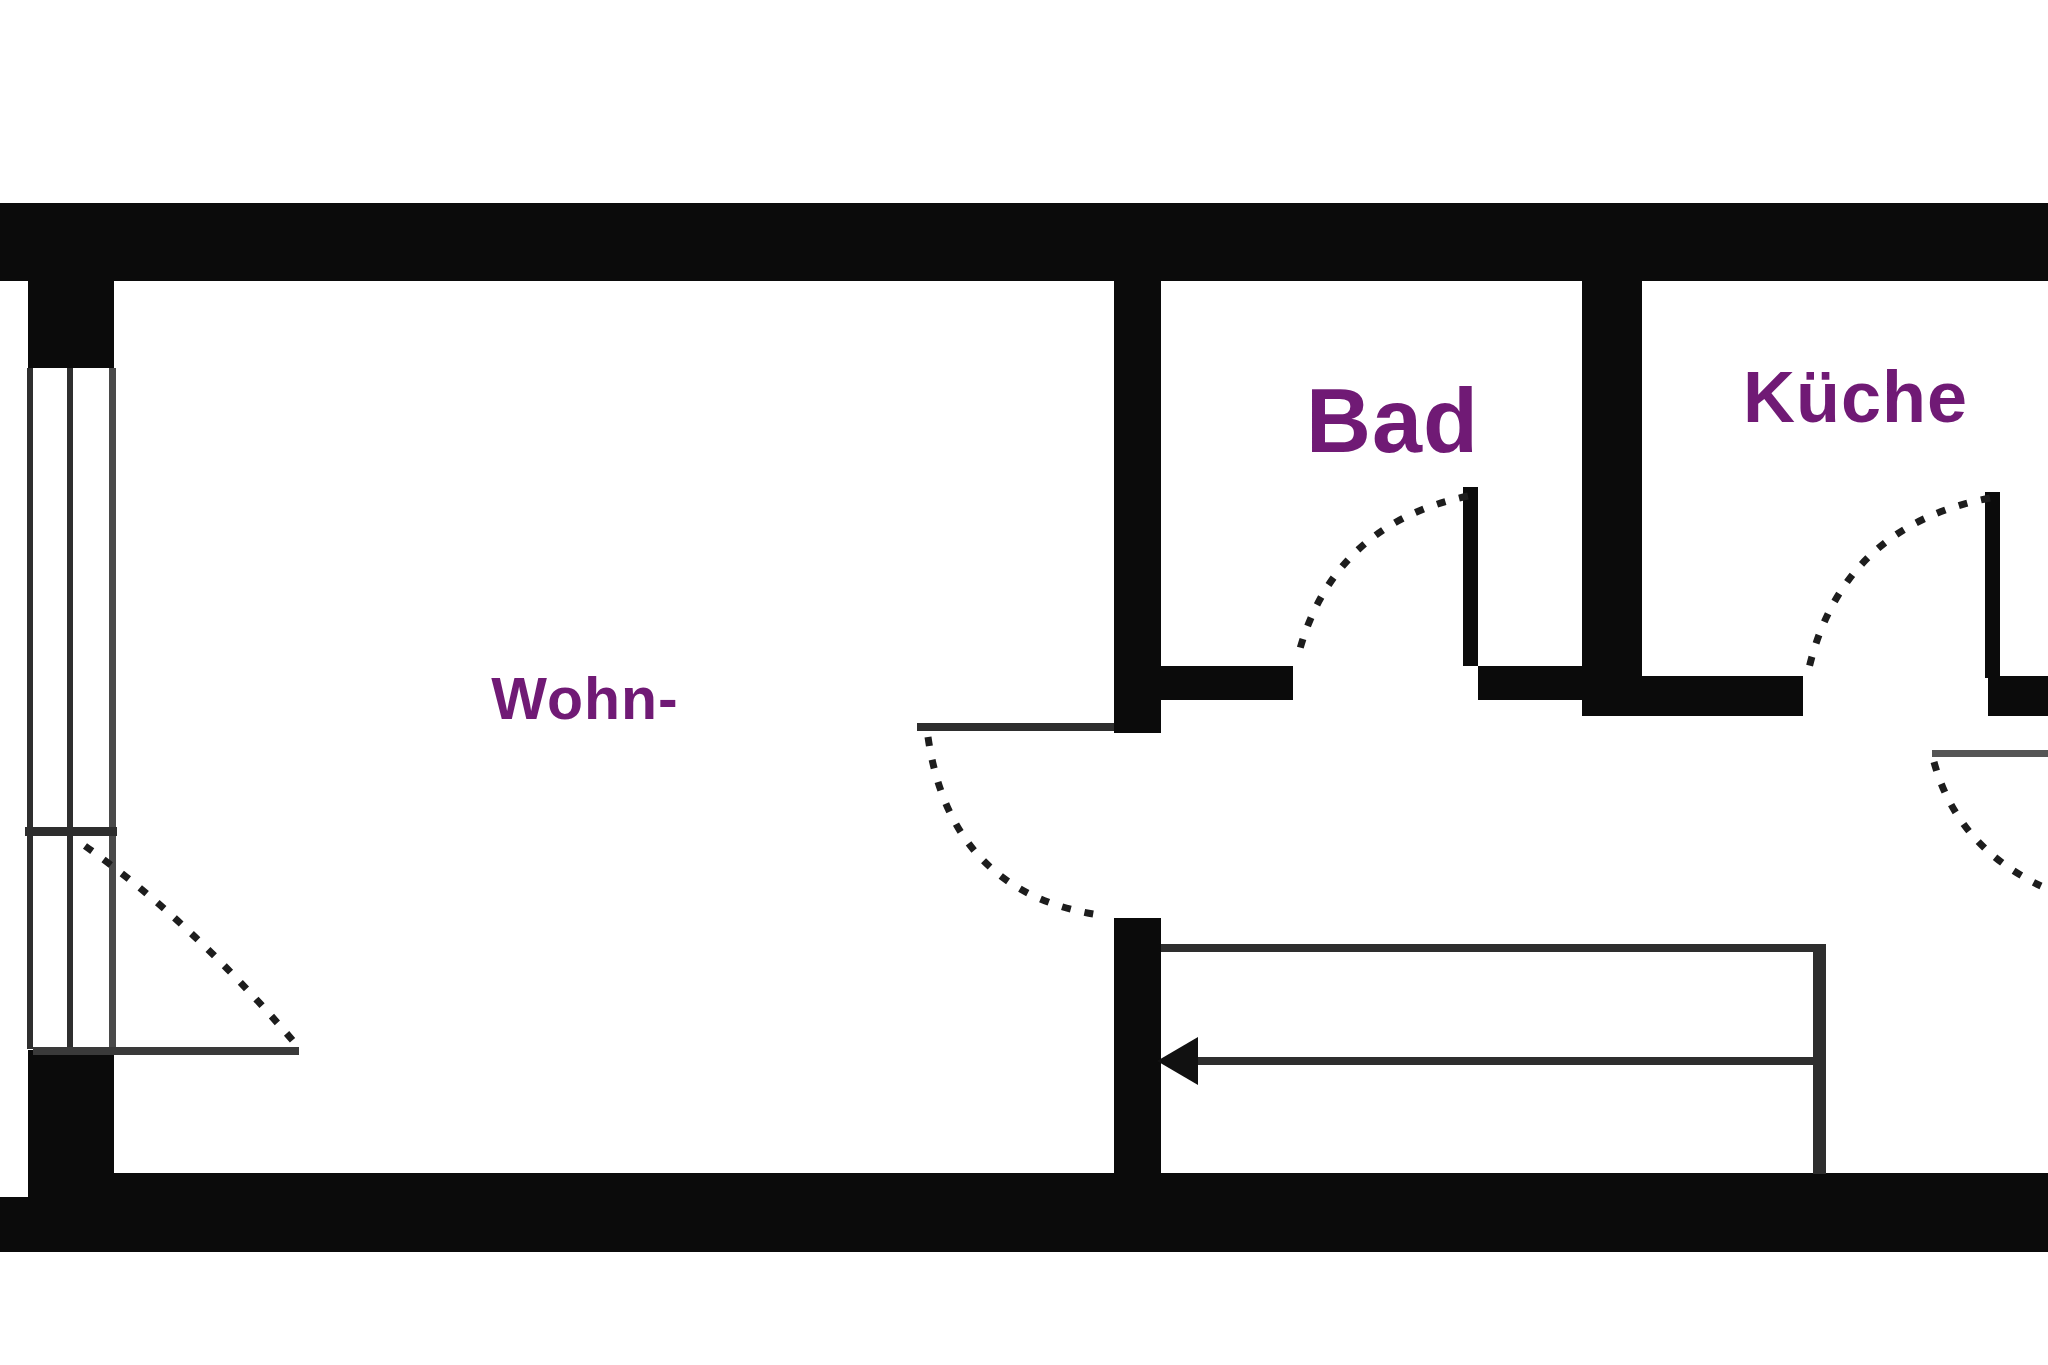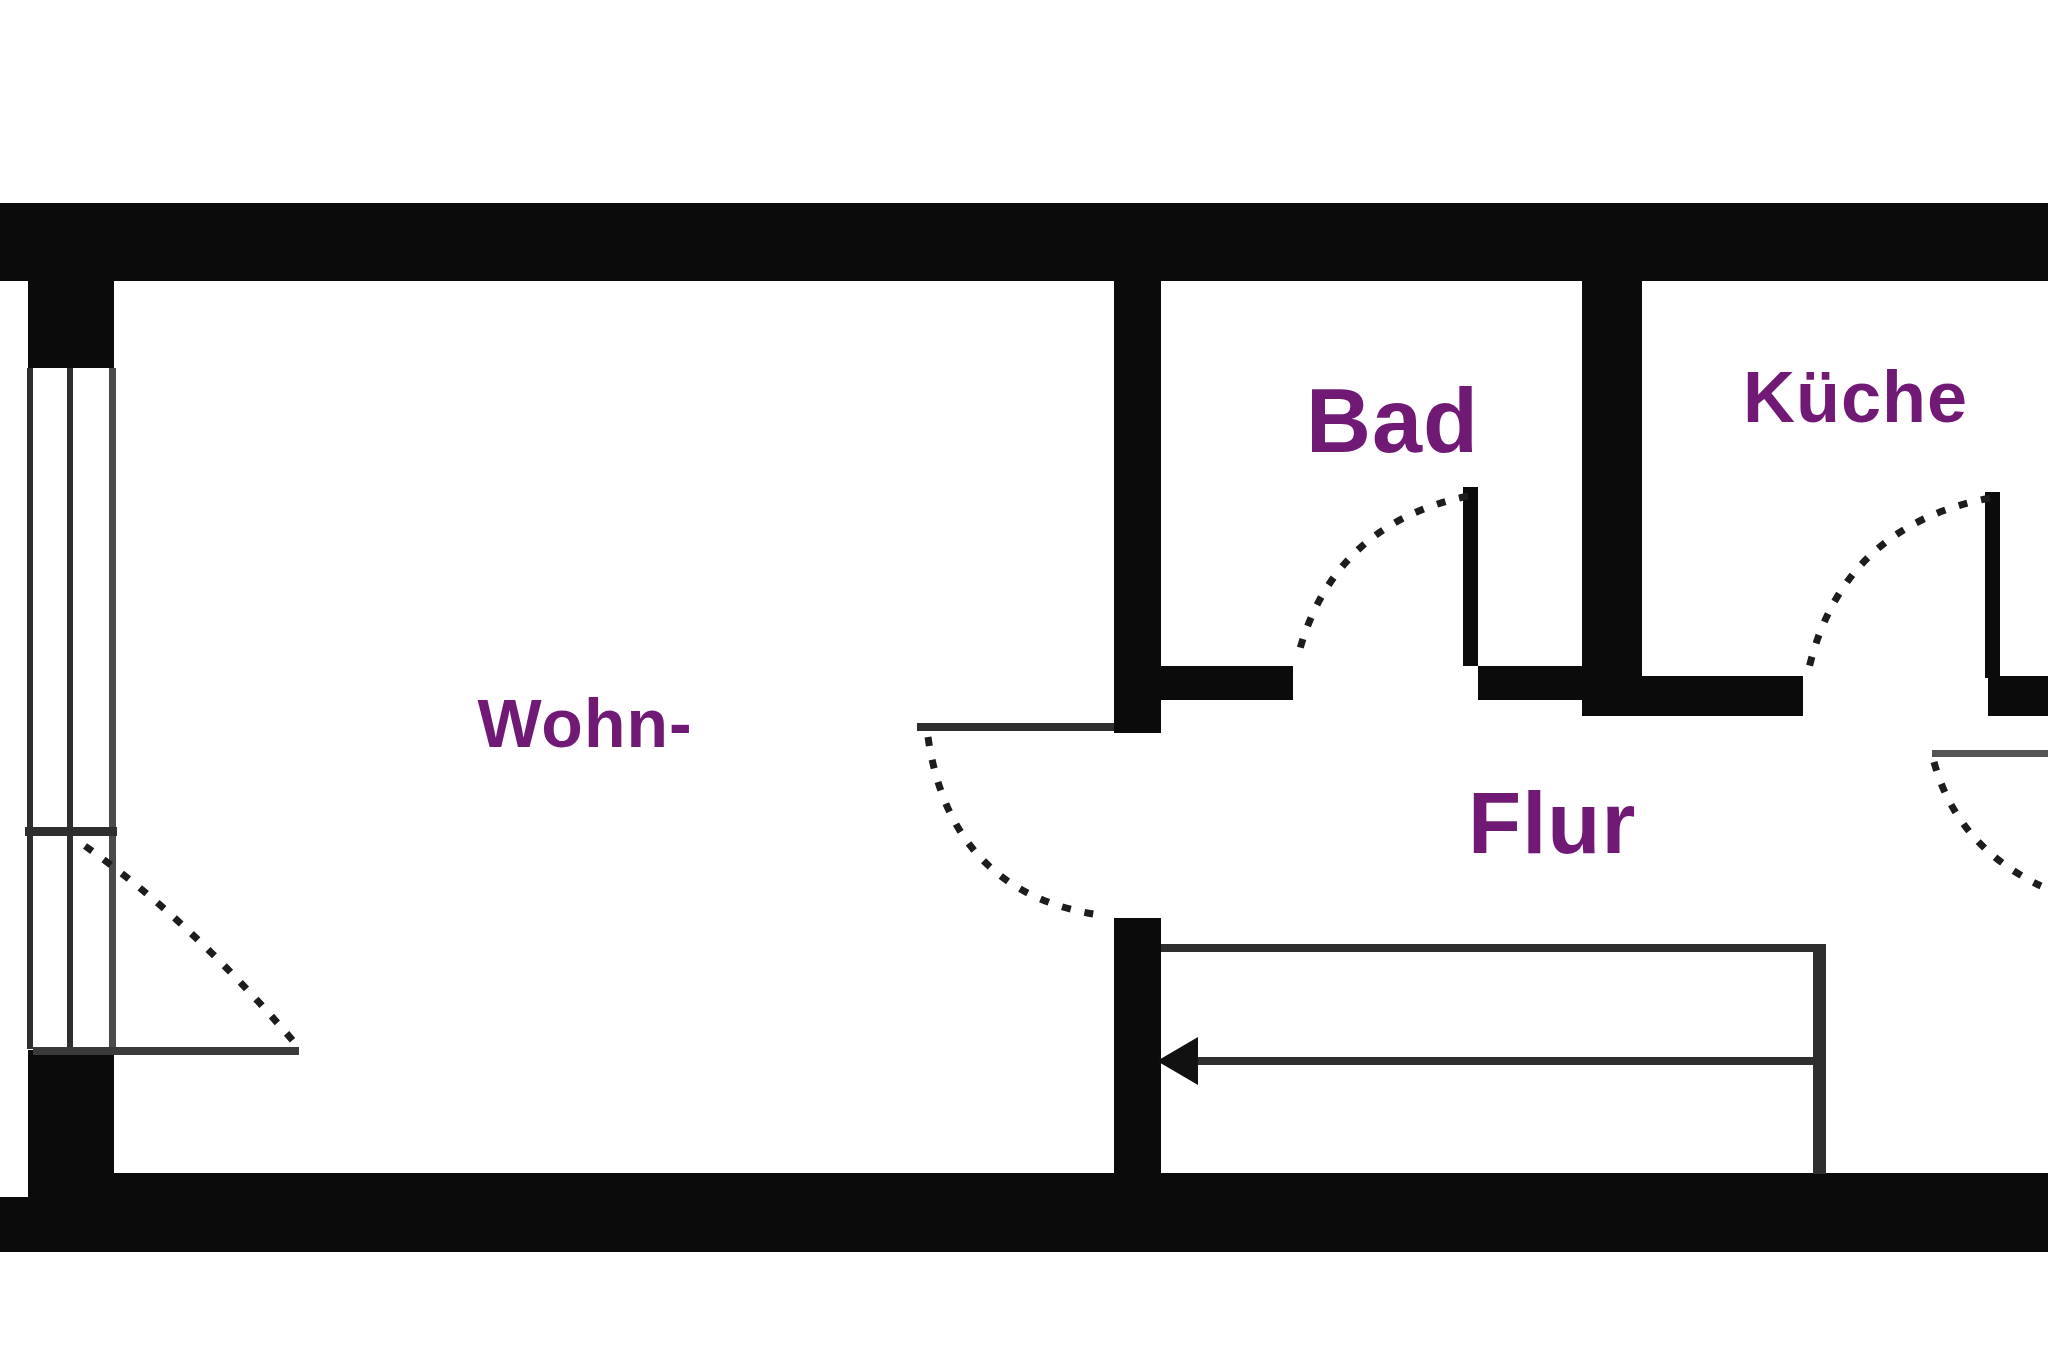--- a/index.html
+++ b/index.html
@@ -14,21 +14,21 @@
   .whitepatch{position:absolute;background:#ffffff;}
   .thinline{position:absolute;background:#2e2e2e;}
   .grayline{position:absolute;background:#4a4a4a;}
   .label{
     position:absolute;
     font-weight:bold;
     color:#701a75;
     white-space:pre;
     letter-spacing:1px;
   }
-  .label-wohn{left:405px;top:545px;width:360px;font-size:68px;line-height:1.05;text-align:center;}
+  .label-wohn{left:405px;top:545px;width:360px;font-size:59px;line-height:1.05;text-align:center;}
   .label-bad{left:1306px;top:370px;font-size:90px;}
   .label-kueche{left:1743px;top:356px;font-size:72px;}
   .label-flur{left:1468px;top:773px;font-size:87px;}
   svg.overlay{position:absolute;left:0;top:0;width:2048px;height:1365px;}
   svg.overlay path{fill:none;stroke:#1d1d1d;stroke-width:7;stroke-dasharray:9 14;}
   svg.overlay polygon{fill:#111;stroke:none;}
 </style>
 </head>
 <body>
 
@@ -74,15 +74,14 @@
     <path d="M 1990 498 Q 1843 526 1809 668"></path>
     <path d="M 1934 762 Q 1957 846 2041 886"></path>
     <polygon points="1157,1061 1198,1037 1198,1085"></polygon>
   </svg>
 
   <div class="label label-wohn">
     <div>Wohn-</div>
   </div>
   <div class="label label-bad">Bad</div>
   <div class="label label-kueche">Küche</div>
-  <div class="label label-flur">Flur</div>
 
 </div>
 
 </body></html>

